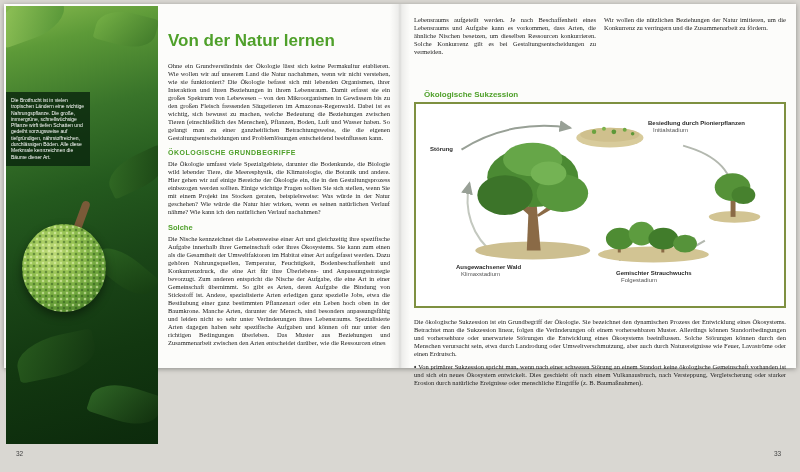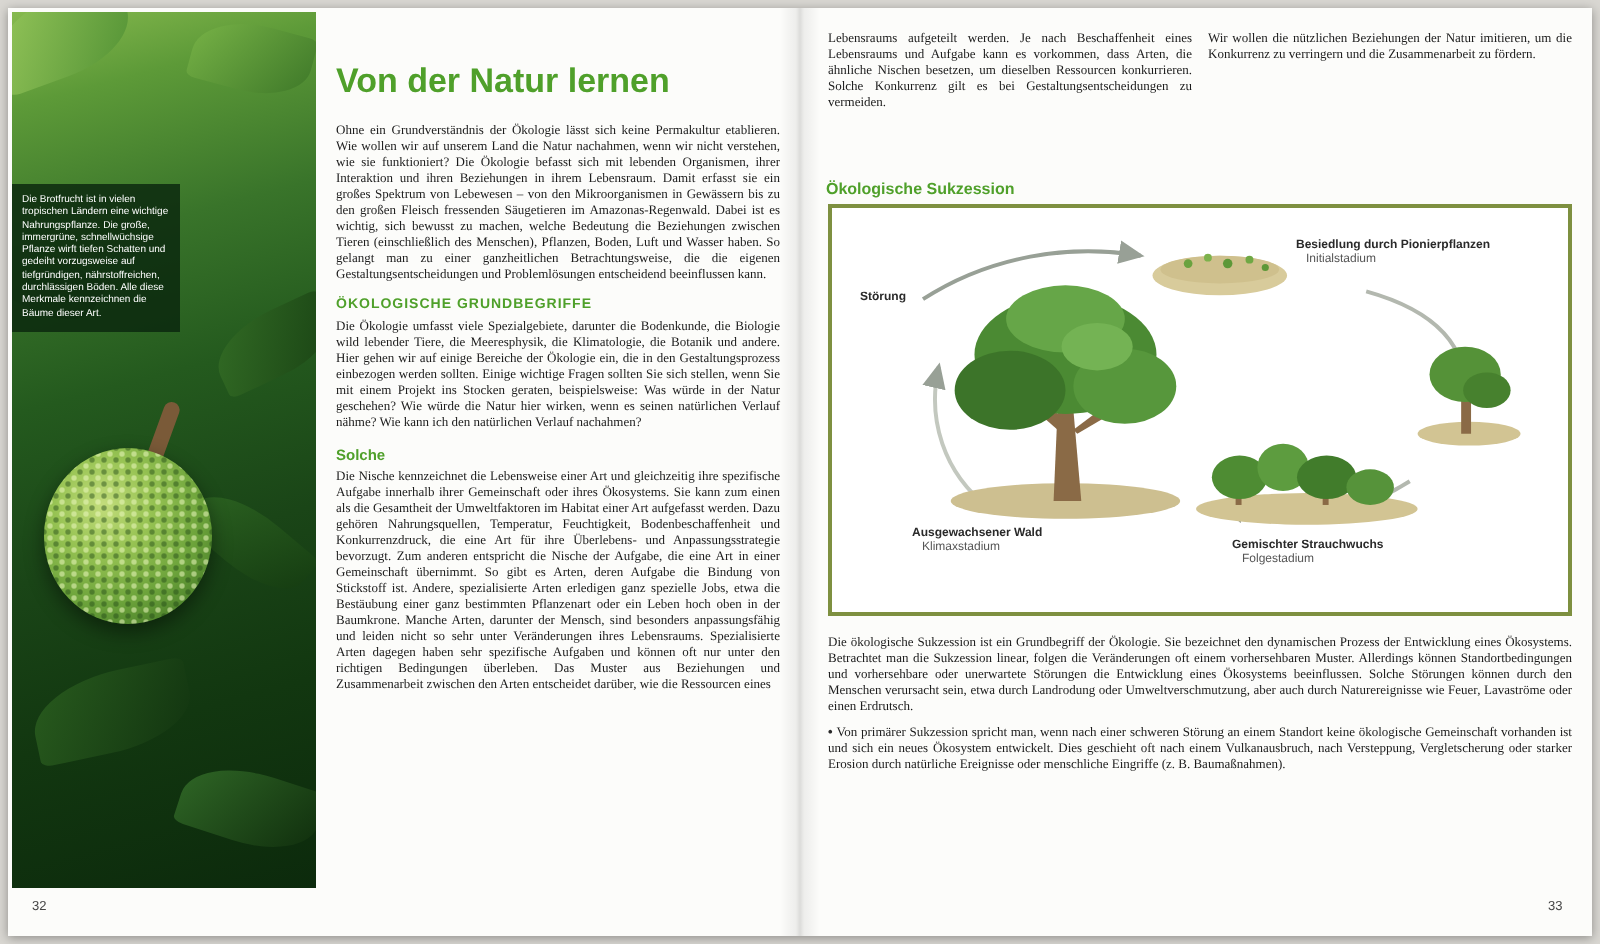--- a/index.html
+++ b/index.html
@@ -1,19 +1,19 @@
 <!DOCTYPE html>
 <html><head>
 <meta charset="utf-8">
 <style>
   * { margin:0; padding:0; box-sizing:border-box; }
   html,body { width:800px; height:472px; }
   body { background:#d9d7d2; font-family:"Liberation Serif", serif; position:relative; overflow:hidden; }
 
-  .spread { position:absolute; left:4px; top:4px; width:792px; height:464px; background:#fcfcfa; box-shadow:0 1px 5px rgba(0,0,0,.35); }
+  .spread { position:absolute; left:4px; top:4px; width:792px; height:364px; background:#fcfcfa; box-shadow:0 1px 5px rgba(0,0,0,.35); }
   .gutter { position:absolute; left:386px; top:0; width:20px; height:100%; background:linear-gradient(90deg, rgba(0,0,0,0) 0%, rgba(0,0,0,.06) 40%, rgba(0,0,0,.13) 50%, rgba(0,0,0,.06) 60%, rgba(0,0,0,0) 100%); }
 
   
   .photo { position:absolute; left:2px; top:2px; width:152px; height:438px; overflow:hidden;
     background:linear-gradient(165deg,#86b94e 0%,#5d9a38 10%,#39742a 26%,#245a1e 42%,#1a4517 60%,#123710 78%,#0c2a0c 100%); }
   .leaf { position:absolute; border-radius:60% 8% 55% 8%; opacity:.85; }
   .lf1 { left:-10px; top:-8px;  width:70px; height:40px; transform:rotate(-20deg); background:linear-gradient(120deg,#9ccb5e,#4e8f33); }
   .lf2 { left:90px;  top:6px;   width:60px; height:34px; transform:rotate(15deg);  background:linear-gradient(120deg,#7ab548,#3b7527); }
   .lf3 { left:-14px; top:120px; width:58px; height:30px; transform:rotate(30deg);  background:linear-gradient(120deg,#3f7c2c,#1f4a18); }
   .lf4 { left:100px; top:150px; width:62px; height:32px; transform:rotate(-25deg); background:linear-gradient(120deg,#356f26,#173e12); }
@@ -40,21 +40,21 @@
   .h-caps { font:bold 7px "Liberation Sans", sans-serif; color:#4fa02a; letter-spacing:.5px; margin:7px 0 4px; }
   .h-sub  { font:bold 7.5px "Liberation Sans", sans-serif; color:#4fa02a; margin:7px 0 3px; }
   .pagenum { position:absolute; font:6.5px "Liberation Sans", sans-serif; color:#444; }
   .pn-left { left:12px; top:446px; }
   .pn-right { left:770px; top:446px; }
 
   
   .rp-col { position:absolute; top:12px; width:182px; }
   .rp-col1 { left:410px; }
   .rp-col2 { left:600px; }
-  .diagram-title { position:absolute; left:409px; top:86px; font:bold 8px "Liberation Sans", sans-serif; color:#4fa02a; }
+  .diagram-title { position:absolute; left:420px; top:86px; font:bold 8px "Liberation Sans", sans-serif; color:#4fa02a; }
   .diagram-box { position:absolute; left:410px; top:98px; width:372px; height:206px; border:2px solid #7e9040; background:#ffffff; }
   .diagram-box svg { position:absolute; left:0; top:0; width:100%; height:100%; }
   .dlabel { position:absolute; font-family:"Liberation Sans", sans-serif; }
   .dl-b { font-size:6px; font-weight:bold; color:#2a2a2a; line-height:7px; }
   .dl-s { font-size:6px; color:#555; line-height:7px; padding-left:5px; }
   .rp-bottom { position:absolute; left:410px; top:314px; width:372px; }
   .rp-bottom .body { margin-bottom:5px; }
   .bullet-dot { font-family:"Liberation Sans", sans-serif; color:#2a2a2a; font-weight:bold; margin-right:2px; }
 </style>
 </head>

